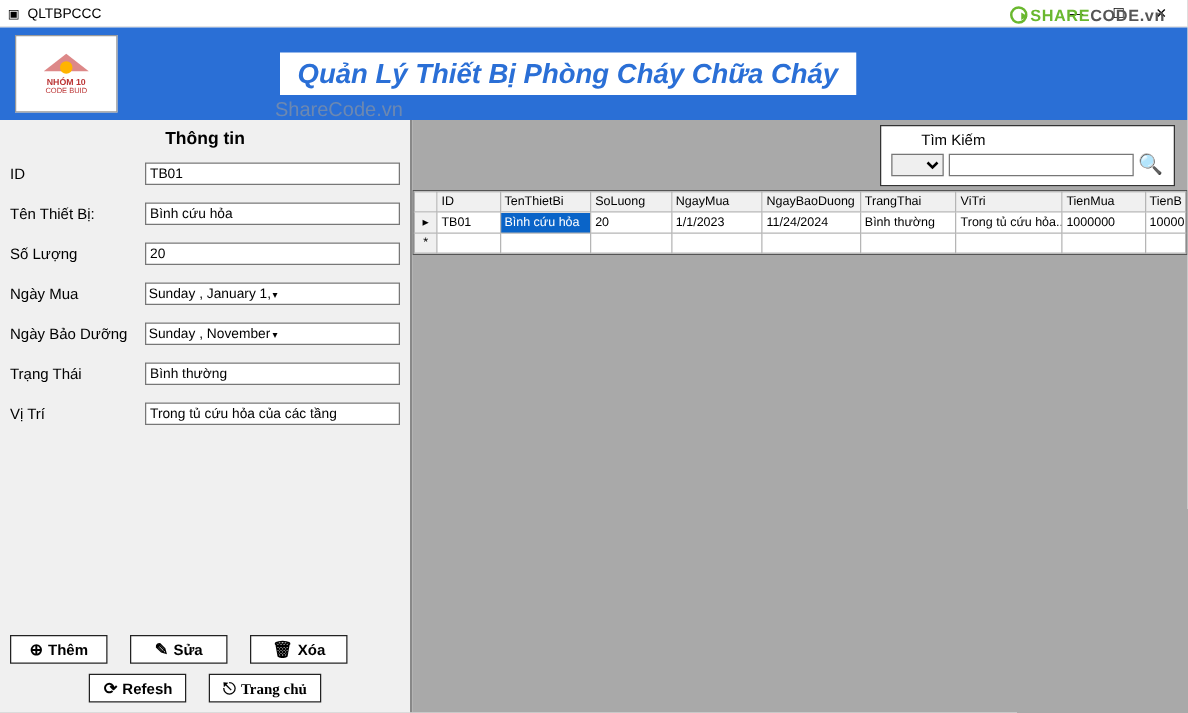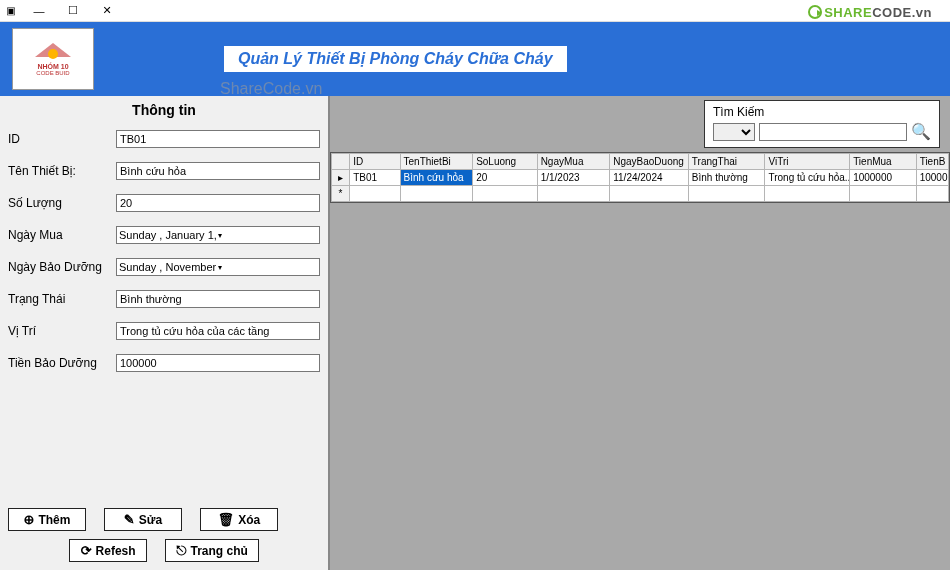--- a/index.html
+++ b/index.html
@@ -9,21 +9,21 @@
 .titlebar .app-icon { width: 14px; height: 14px; margin-right: 4px; display: inline-flex; align-items: center; justify-content: center; font-size: 10px; }
 .titlebar .title { flex: 1; }
 .winbtns { display: flex; }
 .winbtn { width: 34px; height: 22px; display: flex; align-items: center; justify-content: center; font-size: 11px; }
 
 .header-band { height: 74px; background: #2a6fd6; position: relative; display: flex; align-items: center; }
 .logo-box { width: 82px; height: 62px; background: #fff; margin-left: 12px; border: 1px solid #999; display: flex; flex-direction: column; align-items: center; justify-content: center; font-size: 7px; color: #b33; }
 .logo-box .roof { width: 0; height: 0; border-left: 18px solid transparent; border-right: 18px solid transparent; border-bottom: 14px solid #d88; }
 .logo-box .bulb { width: 10px; height: 10px; background: #ffb400; border-radius: 50%; margin-top: -8px; }
 .header-title-box { margin-left: 130px; background: #fff; padding: 4px 14px; }
-.header-title-box span { color: #2a6fd6; font-size: 16px; font-weight: bold; font-style: italic; }
+.header-title-box span { color: #2a6fd6; font-size: 22px; font-weight: bold; font-style: italic; }
 .watermark-top { position: absolute; left: 220px; top: 80px; color: #999; font-size: 16px; opacity: .6; pointer-events: none; }
 .watermark-mid { position: absolute; left: 455px; top: 474px; color: #bbb; font-size: 17px; font-weight: bold; opacity: .55; pointer-events: none; }
 .watermark-logo { position: absolute; right: 18px; top: 3px; font-size: 13px; font-weight: bold; letter-spacing: .5px; pointer-events: none; }
 .watermark-logo .s { color: #6ab82f; }
 .watermark-logo .c { color: #555; }
 .watermark-logo .green-circle { display:inline-block; width:14px; height:14px; border:2px solid #6ab82f; border-radius:50%; position:relative; top:2px; margin-right:2px; }
 .watermark-logo .green-circle::after { content:''; position:absolute; right:-2px; top:3px; border-left:5px solid #6ab82f; border-top:3px solid transparent; border-bottom:3px solid transparent; }
 .watermark-side { position: absolute; right: 6px; top: 220px; writing-mode: vertical-rl; font-size: 14px; font-weight: bold; color: #999; opacity: .45; pointer-events: none; }
 
 .main { display: flex; height: calc(570px - 22px - 74px); }
@@ -38,21 +38,21 @@
 .form-row .date-input span { flex: 1; white-space: nowrap; overflow: hidden; }
 .form-row .date-input .dd { font-size: 8px; padding: 0 2px; }
 
 .btn-row { display: flex; gap: 18px; margin-top: 4px; justify-content: flex-start; }
 .btn-row.second { justify-content: center; margin-top: 8px; }
 .wf-btn { display: flex; align-items: center; gap: 4px; border: 1px solid #222; background: #fff; padding: 3px 10px; font-size: 12px; font-weight: bold; cursor: pointer; min-width: 78px; justify-content: center; }
 .wf-btn .ic { font-size: 13px; font-weight: bold; }
 
 .right-panel { flex: 1; background: #a9a9a9; position: relative; display: flex; flex-direction: column; }
 .search-box { position: absolute; right: 10px; top: 4px; background: #fff; border: 1px solid #333; padding: 4px 8px 6px 8px; width: 236px; }
-.search-box .lbl { font-size: 12px; margin-bottom: 3px; }
+.search-box .lbl { font-size: 12px; margin-bottom: 3px; margin-left: 24px; }
 .search-box .sr { display: flex; gap: 4px; align-items: center; }
 .search-box select { width: 62px; height: 18px; font-size: 11px; border: 1px solid #777; }
 .search-box input { flex: 1; height: 18px; font-size: 11px; border: 1px solid #777; padding: 0 2px; }
 .search-box .mag { font-size: 16px; cursor: pointer; }
 
 .grid-wrap { margin-top: 56px; background: #fff; border: 1px solid #555; }
 .grid { width: 100%; border-collapse: collapse; font-size: 10px; table-layout: fixed; }
 .grid th, .grid td { border: 1px solid #b5b5b5; padding: 2px 3px; text-align: left; height: 16px; white-space: nowrap; overflow: hidden; }
 .grid th { background: #f0f0f0; font-weight: normal; }
 .grid .rowhead { width: 18px; background: #f0f0f0; text-align: center; }
@@ -65,20 +65,21 @@
 .grid .col-tt { width: 76px; }
 .grid .col-vt { width: 84px; }
 .grid .col-tm { width: 66px; }
 .grid .col-tbd { width: 32px; }
 </style>
 </head>
 <body>
 
 <div class="titlebar">
   <span class="app-icon">▣</span>
+  <span class="title">QLTBPCCC</span>
   <div class="winbtns">
     <div class="winbtn">—</div>
     <div class="winbtn">☐</div>
     <div class="winbtn">✕</div>
   </div>
 </div>
 
 <div class="watermark-logo">
   <span class="green-circle"></span><span class="s">SHARE</span><span class="c">CODE.vn</span>
 </div>
@@ -131,24 +132,20 @@
         </div>
       </div>
       <div class="form-row">
         <label>Trạng Thái</label>
         <input value="Bình thường" style="">
       </div>
       <div class="form-row">
         <label>Vị Trí</label>
         <input value="Trong tủ cứu hỏa của các tầng" style="">
       </div>
-      <div class="form-row">
-        <label>Tiền Bảo Dưỡng</label>
-        <input value="100000" style="">
-      </div>
     </div>
 
     <div class="btn-row">
       <button class="wf-btn">
         <span class="ic">⊕</span>
         <span>Thêm</span>
       </button>
       <button class="wf-btn">
         <span class="ic">✎</span>
         <span>Sửa</span>
@@ -158,21 +155,21 @@
         <span>Xóa</span>
       </button>
     </div>
     <div class="btn-row second">
       <button class="wf-btn">
         <span class="ic">⟳</span>
         <span>Refesh</span>
       </button>
       <button class="wf-btn" style="line-height:1;">
         <span class="ic">⎋</span>
-        <span style="white-space:pre-line;text-align:center;">Trang chủ</span>
+        <span style="white-space:pre-line;text-align:center;font-family:Liberation Serif, serif;">Trang chủ</span>
       </button>
     </div>
   </div>
 
   <div class="right-panel">
     <div class="search-box">
       <div class="lbl">Tìm Kiếm</div>
       <div class="sr">
         <select>
           <option></option>

